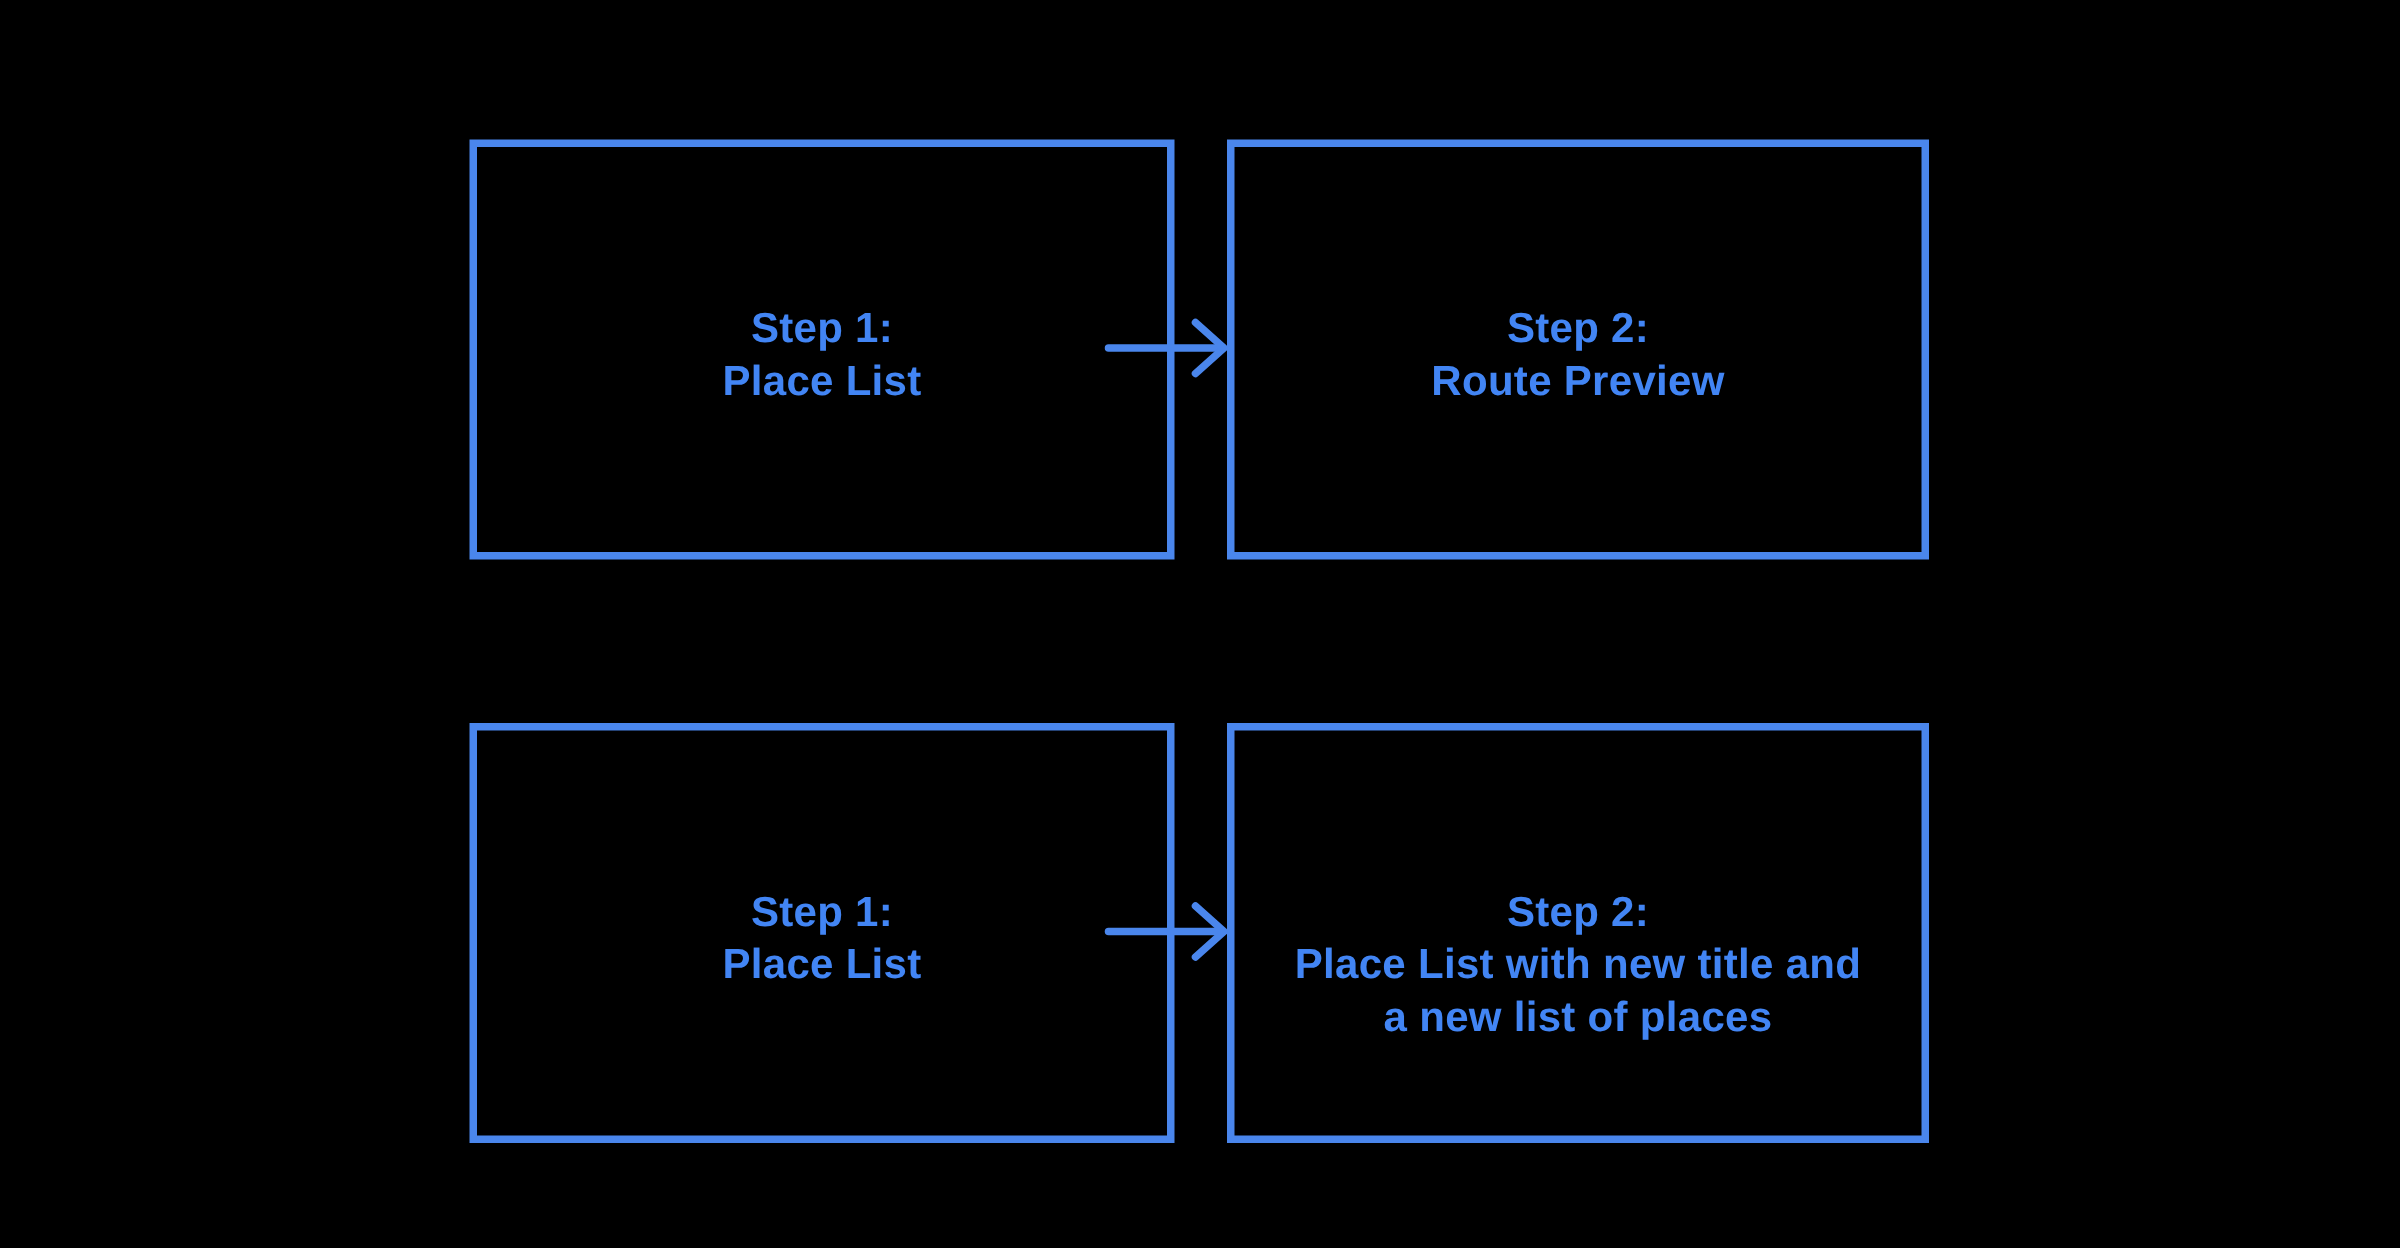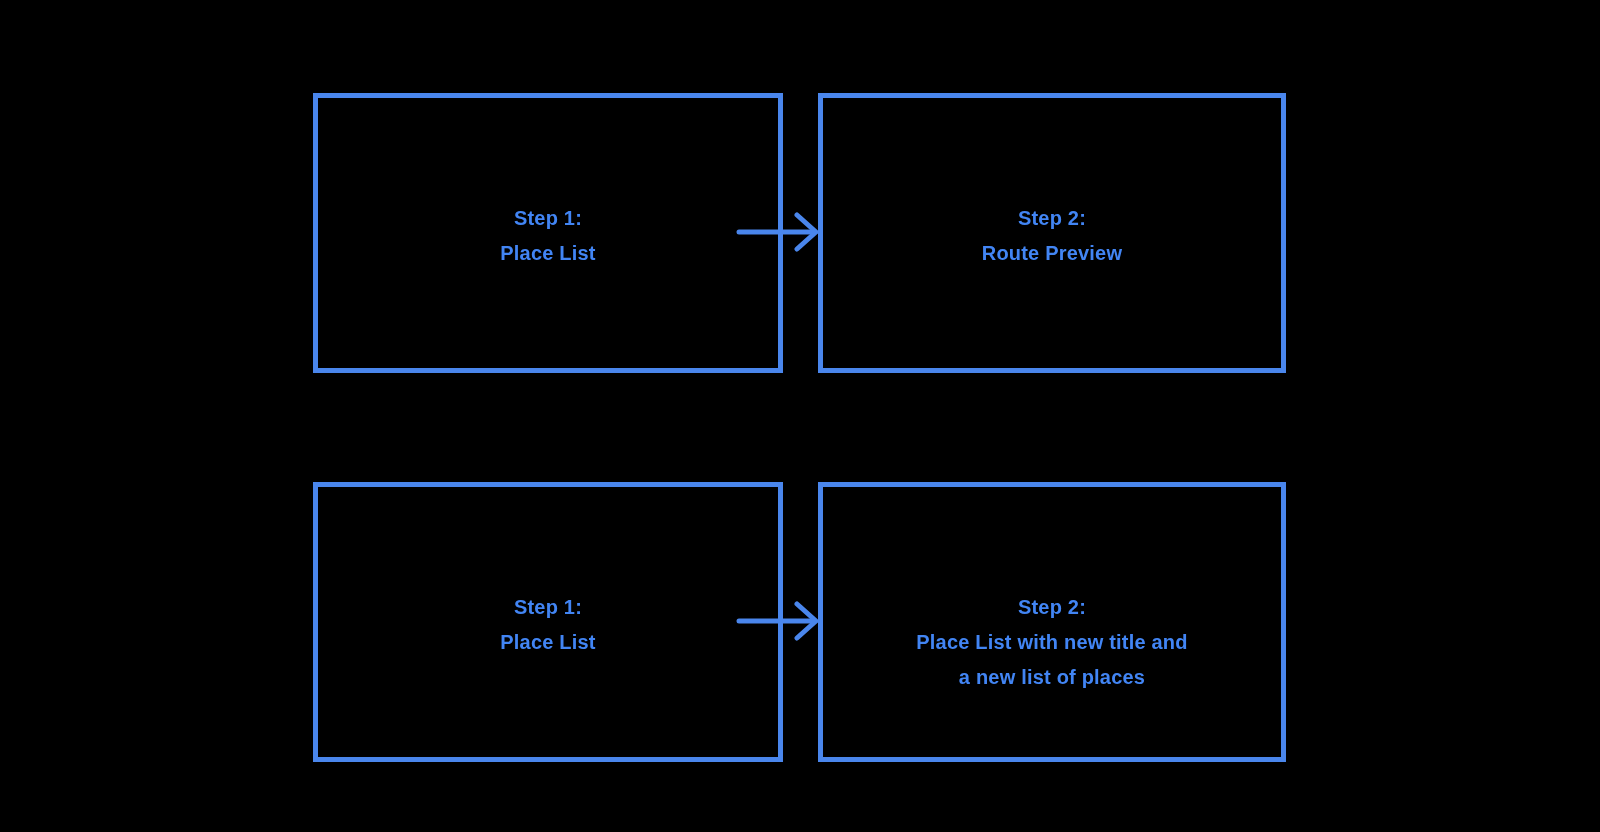--- a/index.html
+++ b/index.html
@@ -23,21 +23,21 @@
     border: 5px solid var(--border);
     background: transparent;
   }
   .node .label {
     position: absolute;
     top: 103px;
     left: 0;
     right: 0;
     text-align: center;
     color: var(--text);
-    font-size: 20px;
+    font-size: 28px;
     font-weight: 600;
     line-height: 35px;
     letter-spacing: 0.2px;
   }
   .n1 { left: 313px; top: 93px;  width: 470px; height: 280px; }
   .n2 { left: 818px; top: 93px;  width: 468px; height: 280px; }
   .n3 { left: 313px; top: 482px; width: 470px; height: 280px; }
   .n4 { left: 818px; top: 482px; width: 468px; height: 280px; }
   .arrow {
     position: absolute;

